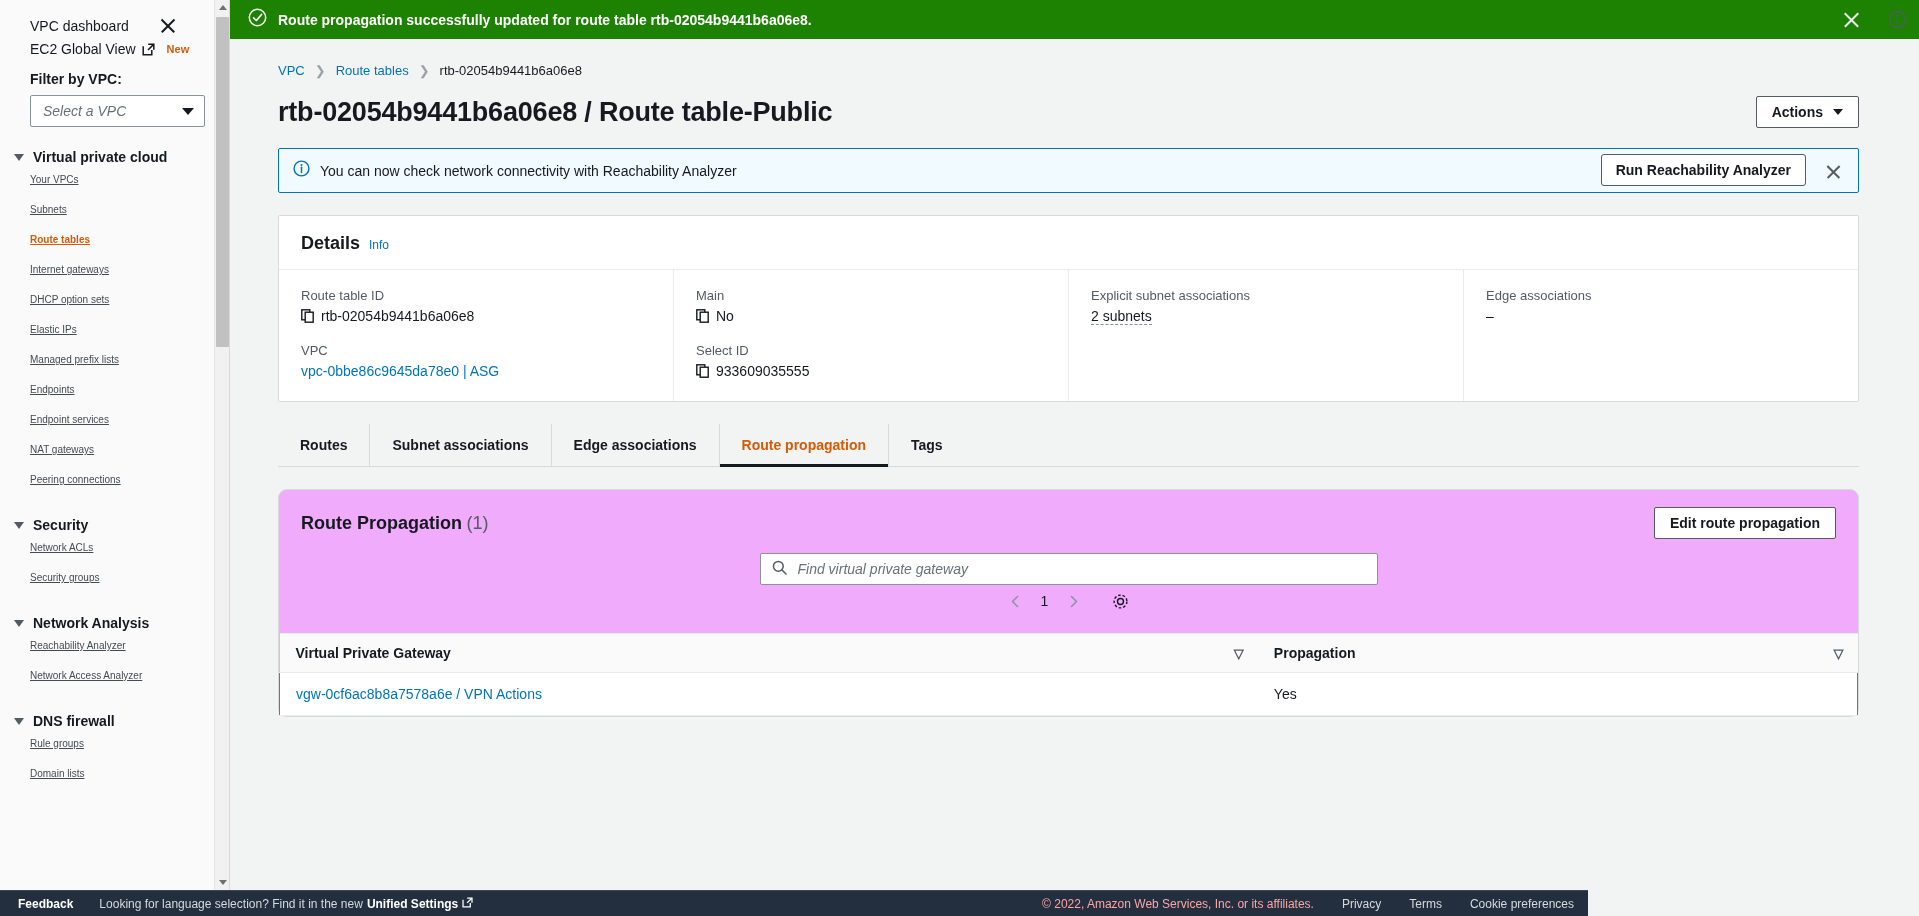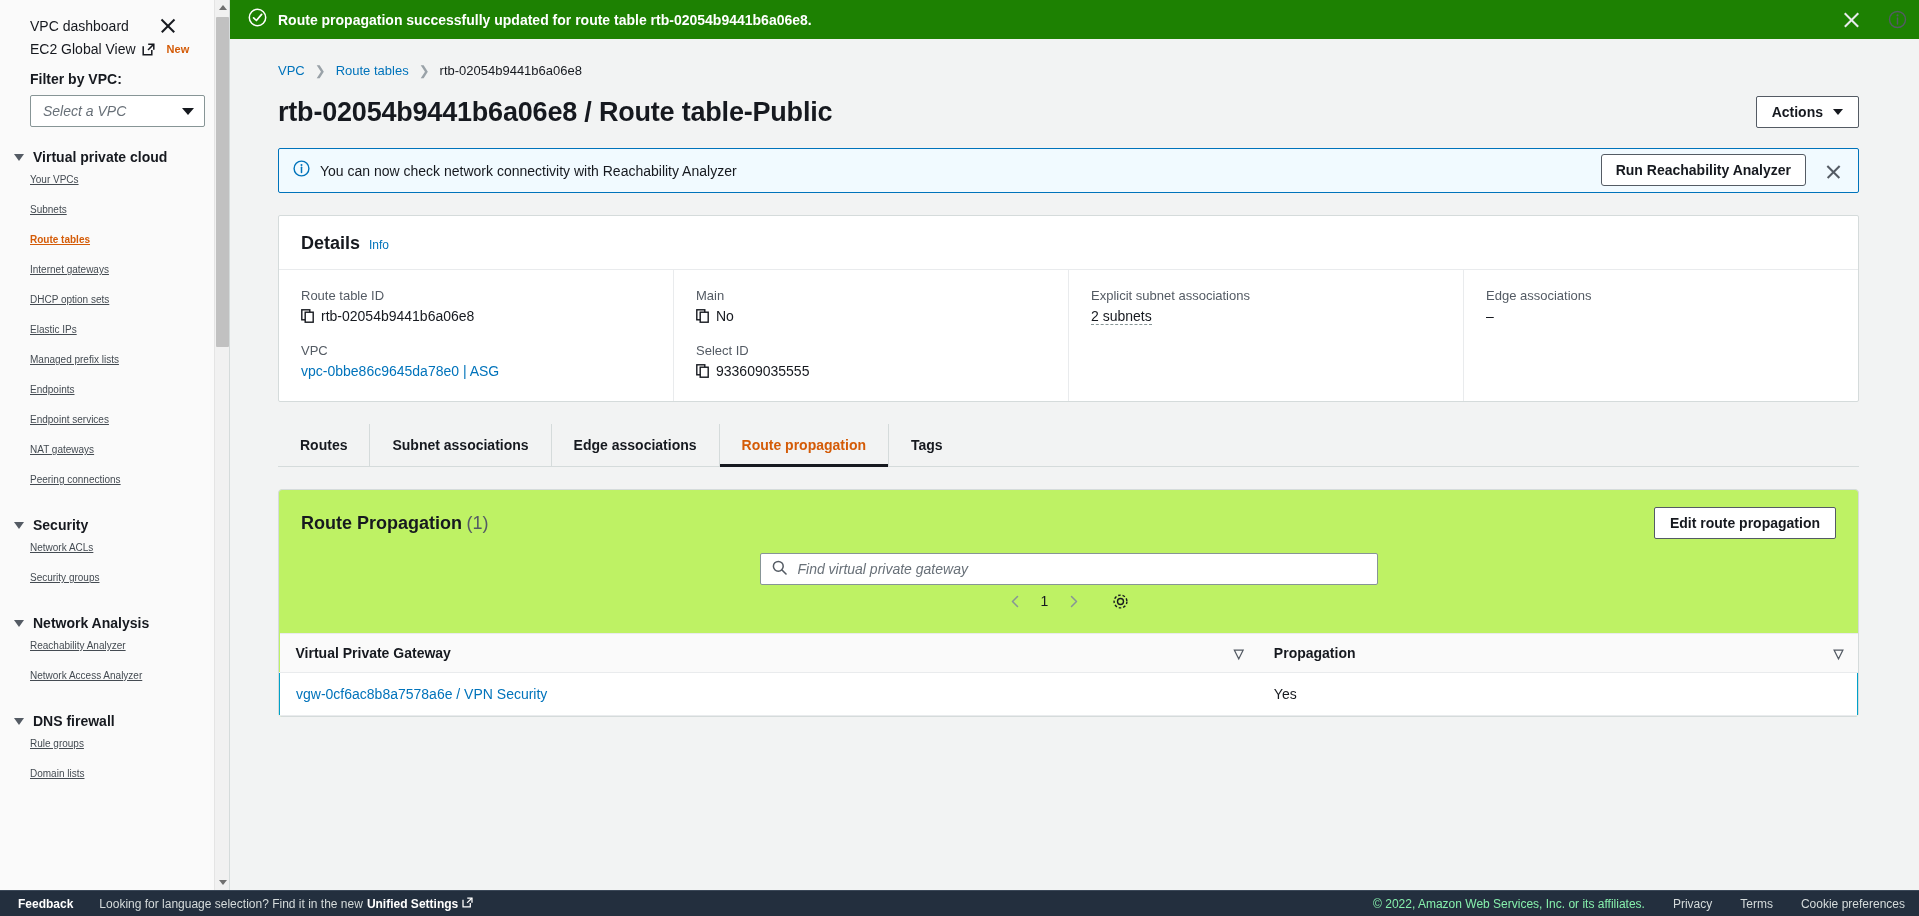--- a/index.html
+++ b/index.html
@@ -248,21 +248,21 @@
   .tab:last-child { border-right: none; }
   .tab.active { color: #d45b07; }
   .tab.active:after {
     content: ""; position: absolute; left: 0; right: 0; bottom: -1px;
     height: 3px; background: #16191f;
   }
 
   
   .tcard {
     margin: 22px 60px 0 48px;
-    background: #bef264; border: 1px solid #d5dbdb; border-radius: 4px;
+    background: #f0abfc; border: 1px solid #d5dbdb; border-radius: 9px;
   }
   .tcard-head {
     display: flex; align-items: center; justify-content: space-between;
     padding: 17px 22px 0 22px;
   }
   .tcard-title { font-size: 18px; font-weight: bold; color: #16191f; }
   .tcard-count { font-weight: normal; color: #545b64; font-size: 18px; }
   .tcard-tools {
     display: flex; align-items: center; justify-content: space-between;
     padding: 14px 22px 16px 22px;
@@ -305,31 +305,31 @@
     font-size: 14px; padding: 13px 14px 13px 16px;
     border-bottom: 1px solid #e9ebed; color: #16191f;
   }
   tr.selrow td { border-top: 1px solid #00a1c9; border-bottom: 1px solid #00a1c9; background: #fff; }
   tr.selrow td:first-child { border-left: 1px solid #00a1c9; }
   tr.selrow td.sel-end { border-right: 1px solid #00a1c9; }
   a.rowlink { color: #0073bb; text-decoration: none; cursor: pointer; }
 
   
   #footer {
-    position: absolute; left: 0; bottom: 0; width: 1919px; height: 26px;
+    position: absolute; left: 0; bottom: 0; width: 1588px; height: 26px;
     background: #232f3e; color: #d5dbdb;
     display: flex; align-items: center; justify-content: space-between;
     padding: 0 14px 0 18px; font-size: 12px; z-index: 20;
     border-top: 1px solid #3b4858;
   }
   .f-left { display: flex; align-items: center; gap: 26px; }
   .f-right { display: flex; align-items: center; gap: 28px; }
   .f-link { color: #d5dbdb; text-decoration: none; cursor: pointer; }
   .f-bold { font-weight: bold; color: #fff; }
-  .f-copy { color: #86efac; }
+  .f-copy { color: #fca5a5; }
   .f-inline { display: inline-flex; align-items: center; gap: 4px; }
 </style>
 </head>
 <body>
 
 <div id="app">
 
   <div id="sidebar">
     <div class="sb-inner">
 
@@ -599,21 +599,21 @@
                 <div class="th-inner">
                   <span>Propagation</span>
                   <span class="sorticon">▽</span>
                 </div>
               </th>
             </tr>
           </thead>
           <tbody>
             <tr class="selrow">
               <td>
-                <a class="rowlink">vgw-0cf6ac8b8a7578a6e / VPN Security</a>
+                <a class="rowlink">vgw-0cf6ac8b8a7578a6e / VPN Actions</a>
               </td>
               <td class="sel-end">Yes</td>
             </tr>
           </tbody>
         </table>
       </div>
 
     </div>
   </div>
 </div>

